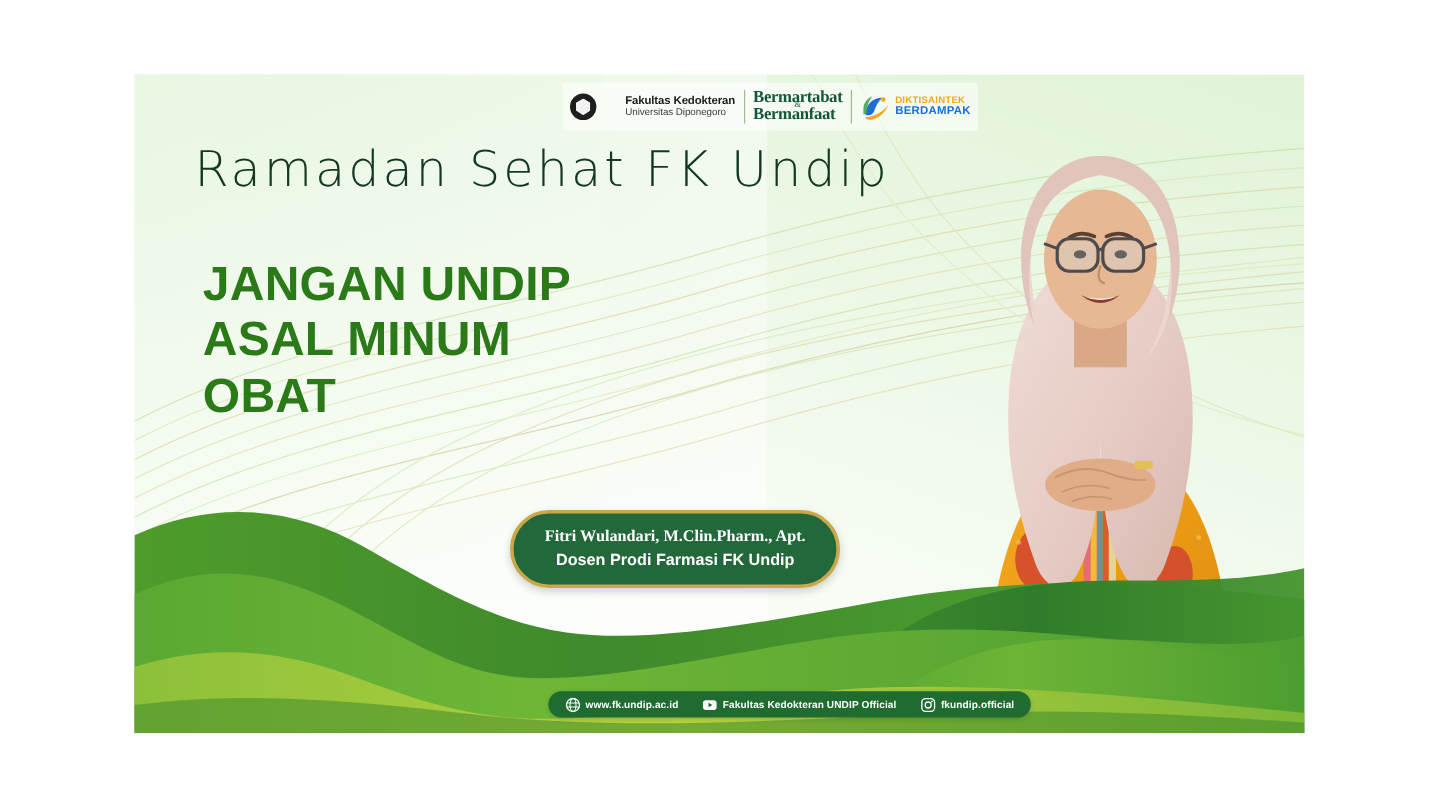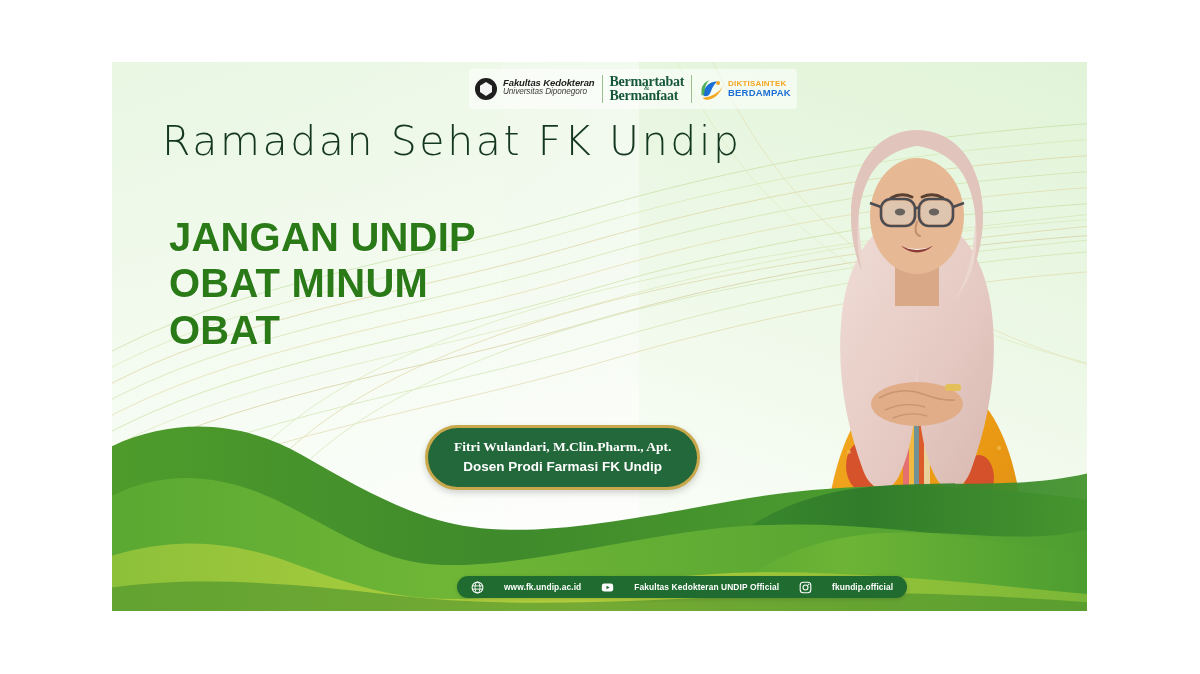--- a/index.html
+++ b/index.html
@@ -73,24 +73,23 @@
     height: 40px;
     display: flex;
     align-items: center;
     gap: 0px;
     background: rgba(255,255,255,.55);
     padding: 2px 6px;
     border-radius: 3px;
   }
   .logo-undip {
     display: flex;
-    align-items: flex-start;
-    gap: 6px;
+    align-items: center;
+    gap: 24px;
     padding-right: 7px;
-    font-style: italic;
   }
   .undip-crest {
     width: 22px; height: 22px;
     border-radius: 50%;
     background: #1d1d1d;
     position: relative;
     flex: 0 0 auto;
     display: flex; align-items: center; justify-content: center;
   }
   .undip-crest::after {
@@ -194,21 +193,21 @@
     bottom: 13px;
     height: 22px;
     display: flex;
     align-items: center;
     gap: 20px;
     background: #1f6b30;
     border-radius: 999px;
     padding: 0 14px;
     box-shadow: 0 1px 4px rgba(0,0,0,.16);
   }
-  .fitem { display: flex; align-items: center; gap: 20px; }
+  .fitem { display: flex; align-items: center; gap: 4px; }
   .fitem .lbl {
     font-size: 8.4px; font-weight: 700; color: #ffffff; white-space: nowrap; letter-spacing: .1px;
   }
   .fic { width: 13px; height: 13px; flex: 0 0 auto; }
 
   
   #portrait {
     position: absolute;
     right: 20px;
     bottom: 0;
@@ -278,21 +277,21 @@
           <div class="d1">DIKTISAINTEK</div>
           <div class="d2">BERDAMPAK</div>
         </div>
       </div>
     </div>
 
     <div id="kicker">Ramadan Sehat FK Undip</div>
 
     <div id="headline">
       <span class="ln">JANGAN UNDIP</span>
-      <span class="ln">OBAT MINUM</span>
+      <span class="ln">ASAL MINUM</span>
       <span class="ln">OBAT</span>
     </div>
 
     <svg id="portrait" viewBox="0 0 300 545" preserveAspectRatio="xMidYMax meet">
       <defs>
         <linearGradient id="hijabG" x1="0" y1="0" x2="1" y2="1">
           <stop offset="0%" stop-color="#f0dcd6"></stop>
           <stop offset="55%" stop-color="#e6cbc4"></stop>
           <stop offset="100%" stop-color="#d7b8b0"></stop>
         </linearGradient>

